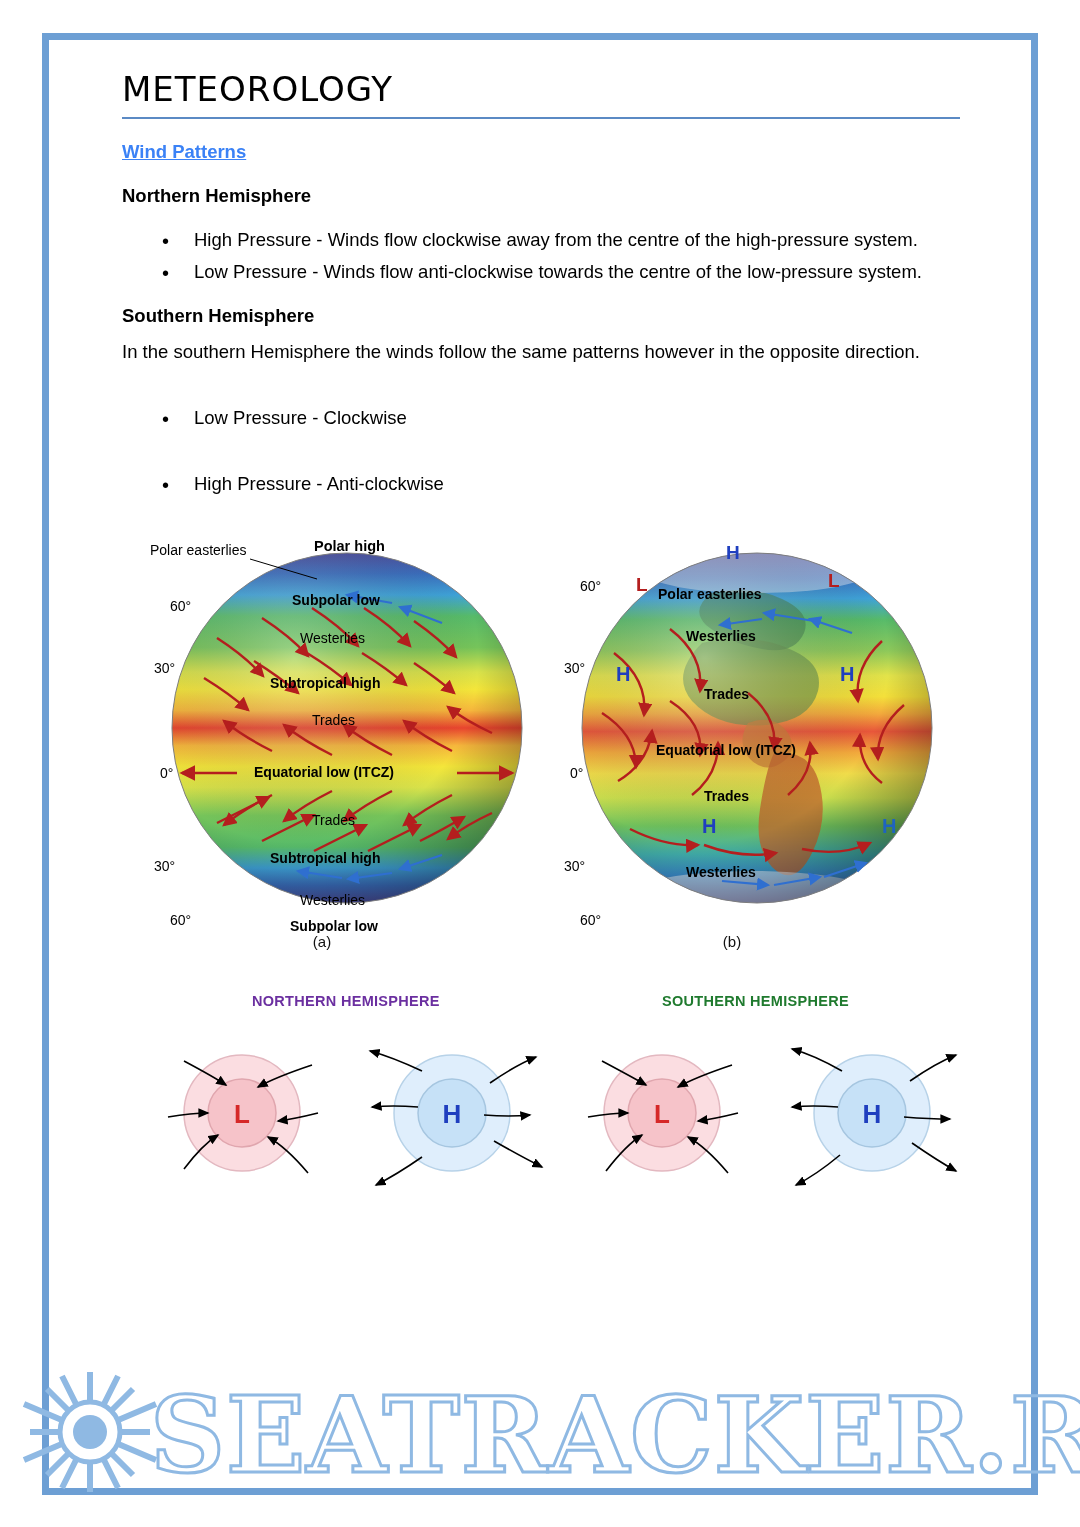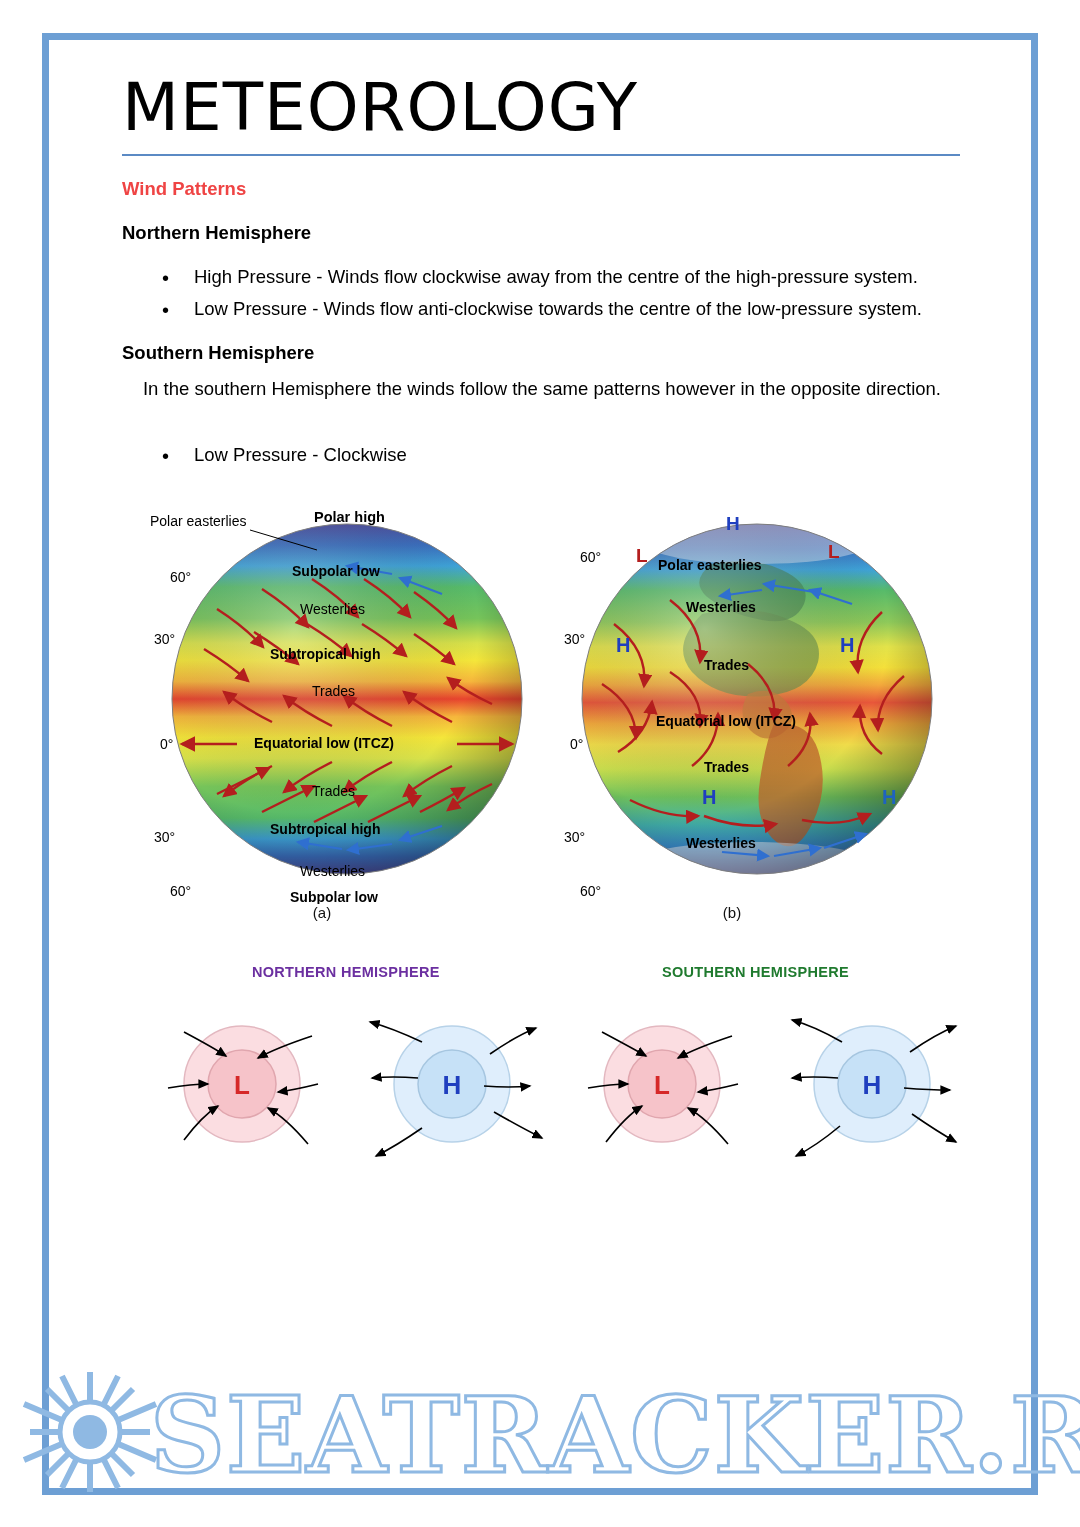--- a/index.html
+++ b/index.html
@@ -18,48 +18,48 @@
     box-sizing:border-box;
     background:#ffffff;
   }
   .content{
     position:absolute;
     left:122px;top:70px;
     width:840px;
   }
   .doc-title{
     font-family:"DejaVu Sans", sans-serif;
-    font-size:66px;
+    font-size:34px;
     letter-spacing:1px;
     font-weight:400;
     color:#000;
     margin:0 0 8px 0;
     line-height:1.15;
   }
   .title-rule{
     height:2px;background:#5b8ac4;width:838px;margin:4px 0 22px 0;
   }
   h2.section{
-    font-size:18.5px;font-weight:bold;color:#ef4444;margin:0 0 22px 0;
+    font-size:18.5px;font-weight:bold;color:#3b82f6;margin:0 0 22px 0;text-decoration:underline;
   }
   h3.sub{
     font-size:18.5px;font-weight:bold;color:#000;margin:0 0 18px 0;
   }
   ul.bullets{
     margin:0 0 18px 0;padding-left:72px;list-style:none;
   }
   ul.bullets li{
     font-size:18.5px;line-height:1.62;color:#000;margin-bottom:2px;position:relative;
   }
   ul.bullets li:before{
     content:"\2022";position:absolute;left:-32px;top:0;font-size:20px;
   }
   ul.spaced li{margin-bottom:30px;margin-top:36px;}
   p.para{
-    font-size:18.5px;line-height:1.62;color:#000;margin:0 0 20px 0;text-align:center;
+    font-size:18.5px;line-height:1.62;color:#000;margin:0 0 20px 0;
   }
   
   .figures{margin-top:34px;position:relative;height:700px;}
   .globes{position:relative;height:430px;}
   .globe-wrap{position:absolute;top:0;}
   .globe-wrap.a{left:20px;}
   .globe-wrap.b{left:430px;}
   .globe-caption{
     position:absolute;top:400px;width:360px;text-align:center;
     font-size:15px;color:#111;
@@ -94,20 +94,21 @@
   <ul class="bullets">
     <li>High Pressure - Winds flow clockwise away from the centre of the high-pressure system.</li>
     <li>Low Pressure - Winds flow anti-clockwise towards the centre of the low-pressure system.</li>
   </ul>
 
   <h3 class="sub" style="margin-bottom:10px;">Southern Hemisphere</h3>
   <p class="para">In the southern Hemisphere the winds follow the same patterns however in the opposite direction.</p>
 
   <ul class="bullets spaced">
     <li>Low Pressure - Clockwise</li>
+    <li>High Pressure - Anti-clockwise</li>
   </ul>
 
   <div class="figures">
 
     <div class="globes">
 
       <div class="globe-wrap a">
         <svg width="400" height="400" viewBox="0 0 400 400">
           <defs>
             <radialGradient id="gsphere" cx="35%" cy="30%" r="75%">

